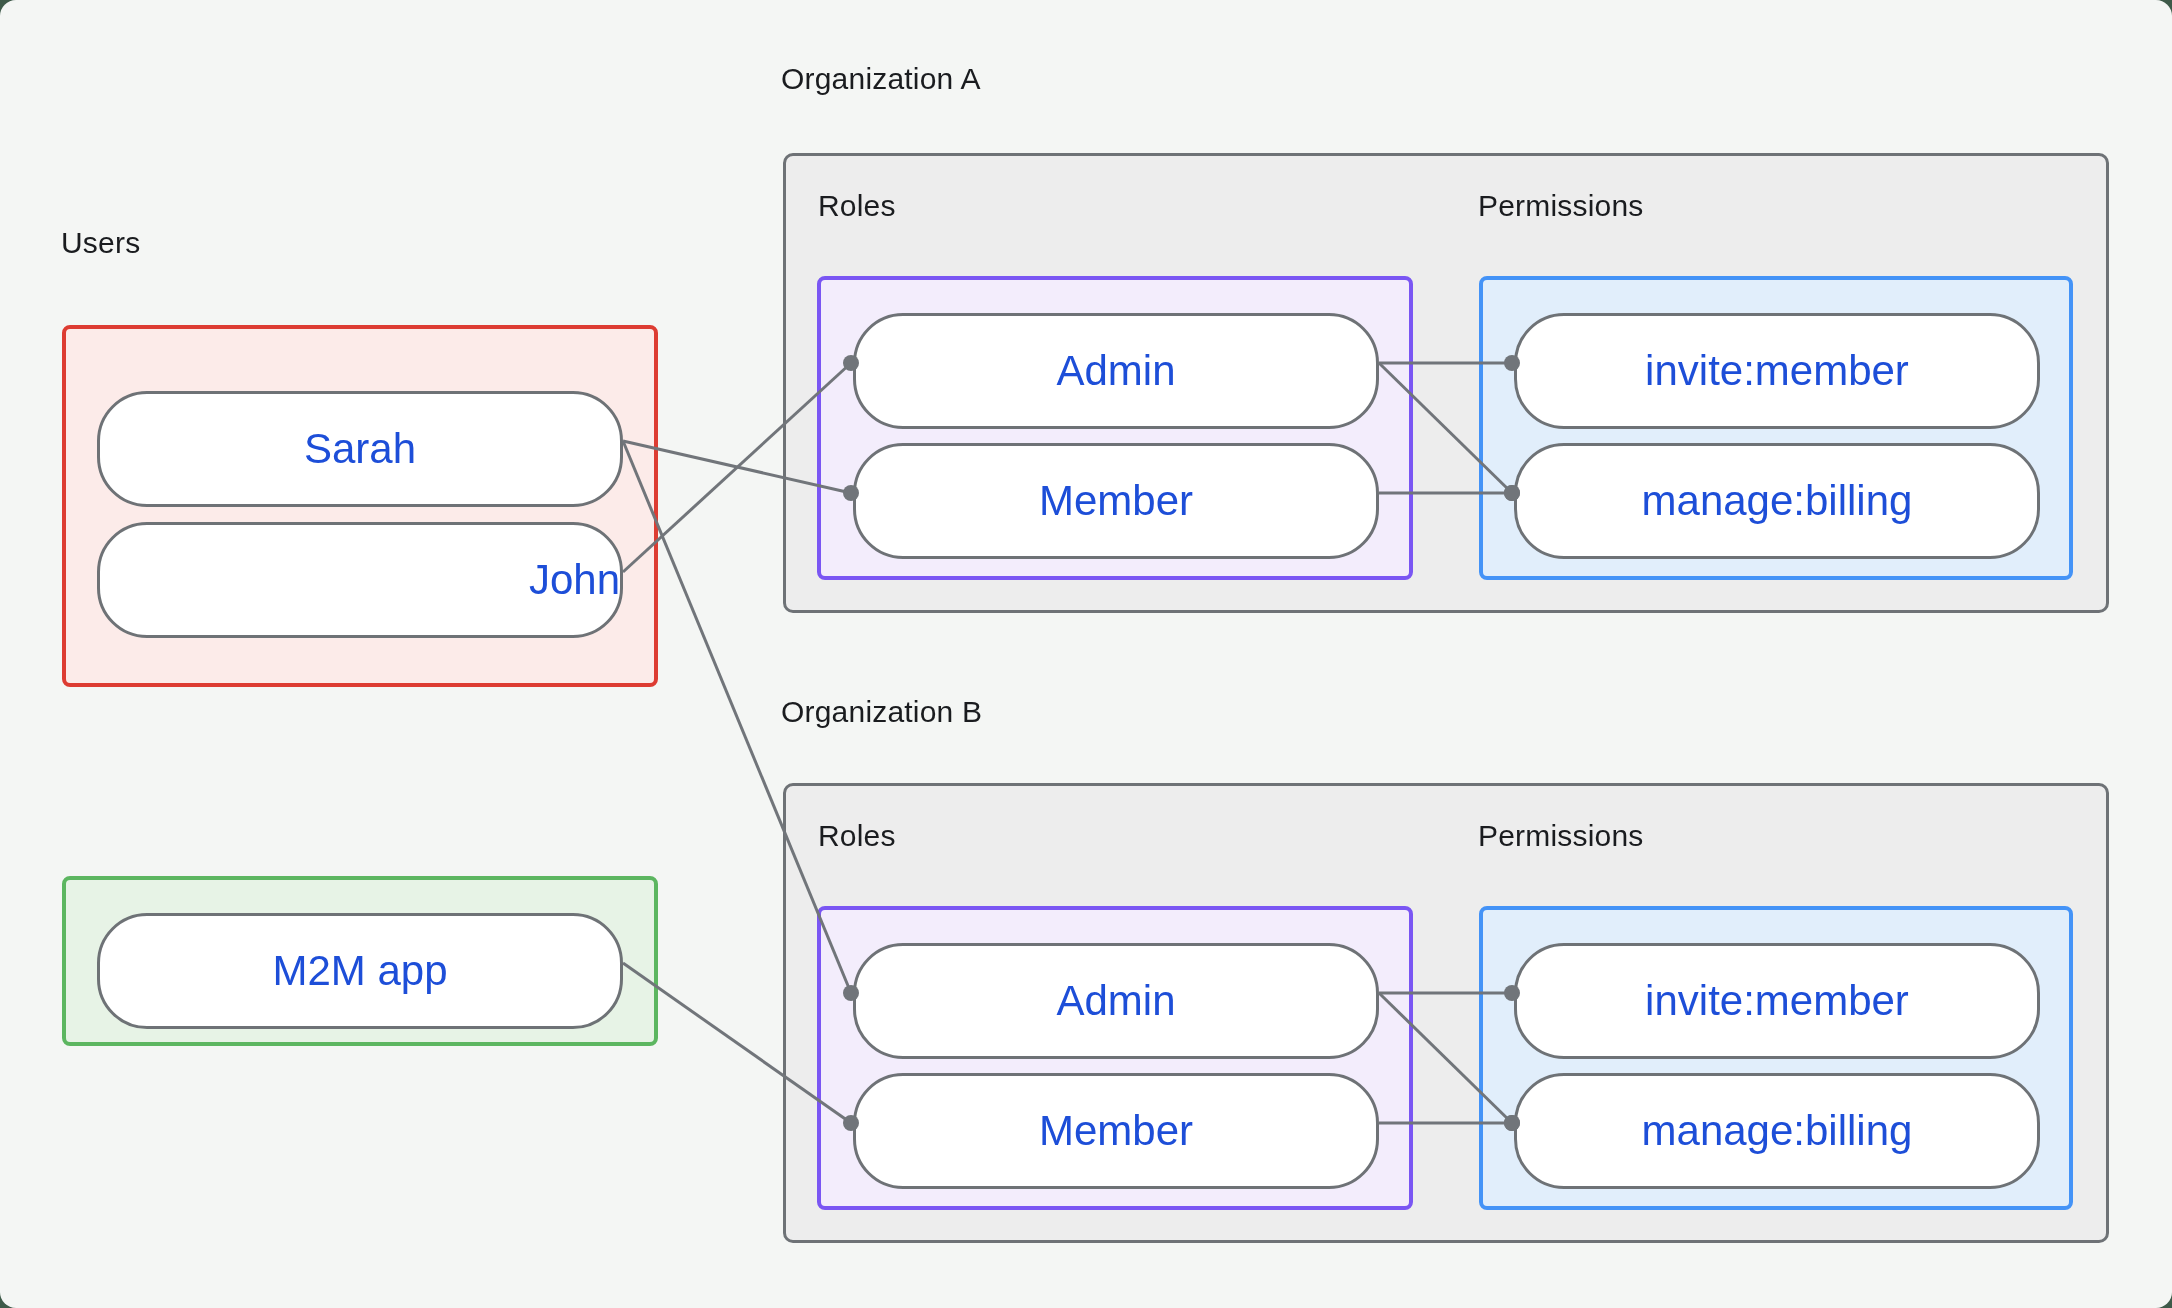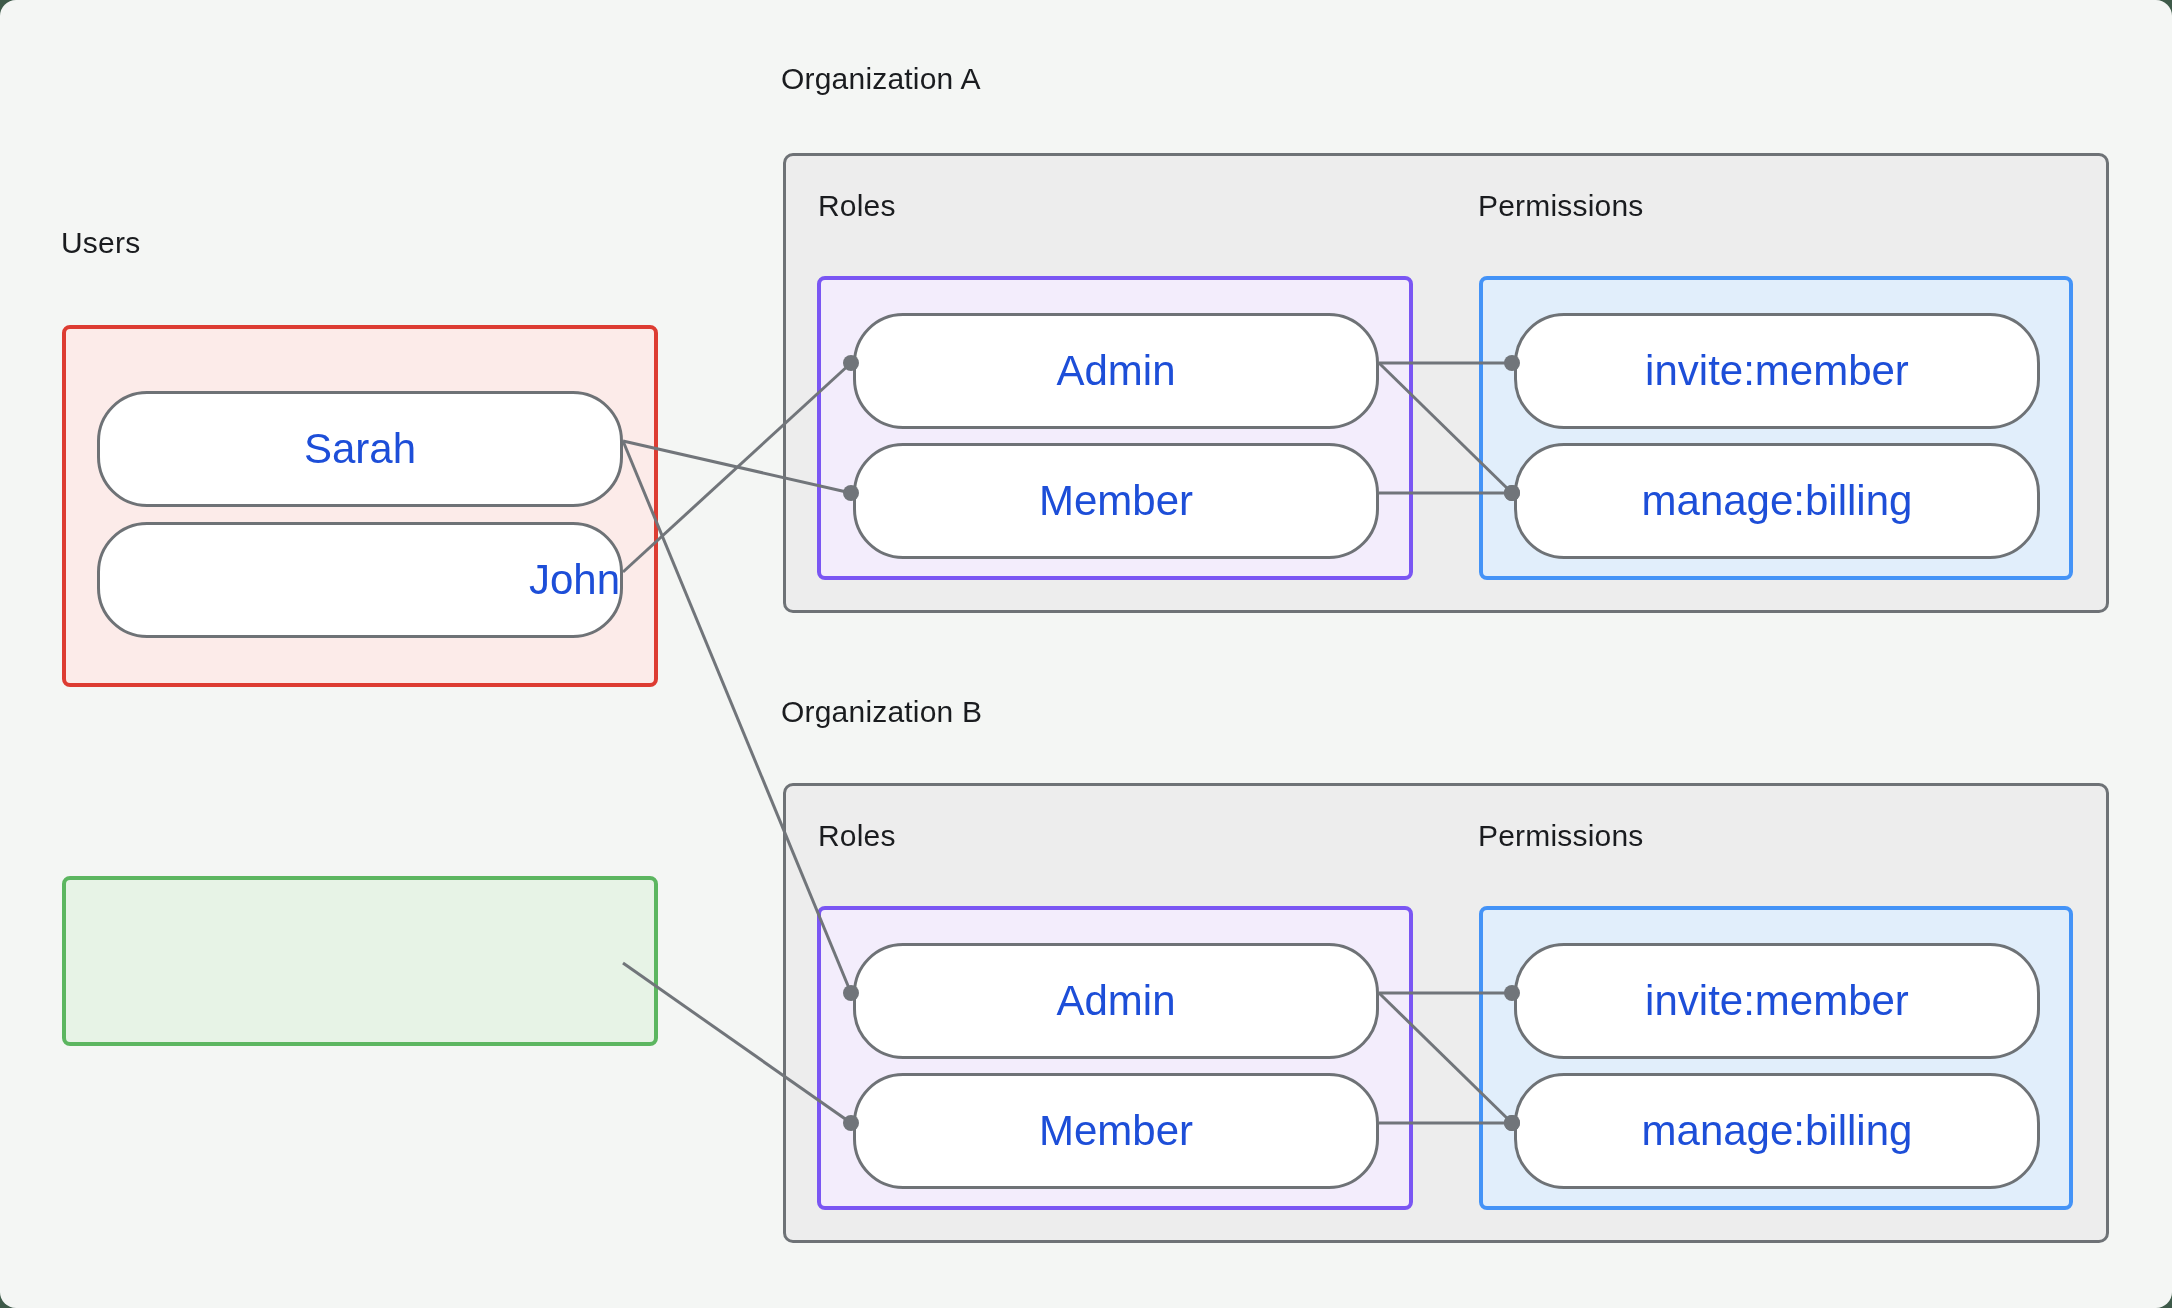--- a/index.html
+++ b/index.html
@@ -49,20 +49,23 @@
   <div class="pill" style="left:97px; top:391px;">
     <span>Sarah</span>
   </div>
   <div class="pill" style="left:97px; top:522px;justify-content:flex-end;">
     <span>John</span>
   </div>
 
 
   <div class="group-box m2m-box" style="left:62px; top:876px; width:596px; height:170px;"></div>
 
+  <div class="pill" style="left:97px; top:913px;">
+    <span>M2M app</span>
+  </div>
 
   <div class="heading" style="left:781px; top:64px;">Organization A</div>
 
   <div class="group-box org-box" style="left:783px; top:153px; width:1326px; height:460px;"></div>
 
   <div class="heading" style="left:818px; top:191px;">Roles</div>
   <div class="heading" style="left:1478px; top:191px;">Permissions</div>
 
   <div class="group-box roles-box" style="left:817px; top:276px; width:596px; height:304px;"></div>
   <div class="group-box perms-box" style="left:1479px; top:276px; width:594px; height:304px;"></div>

